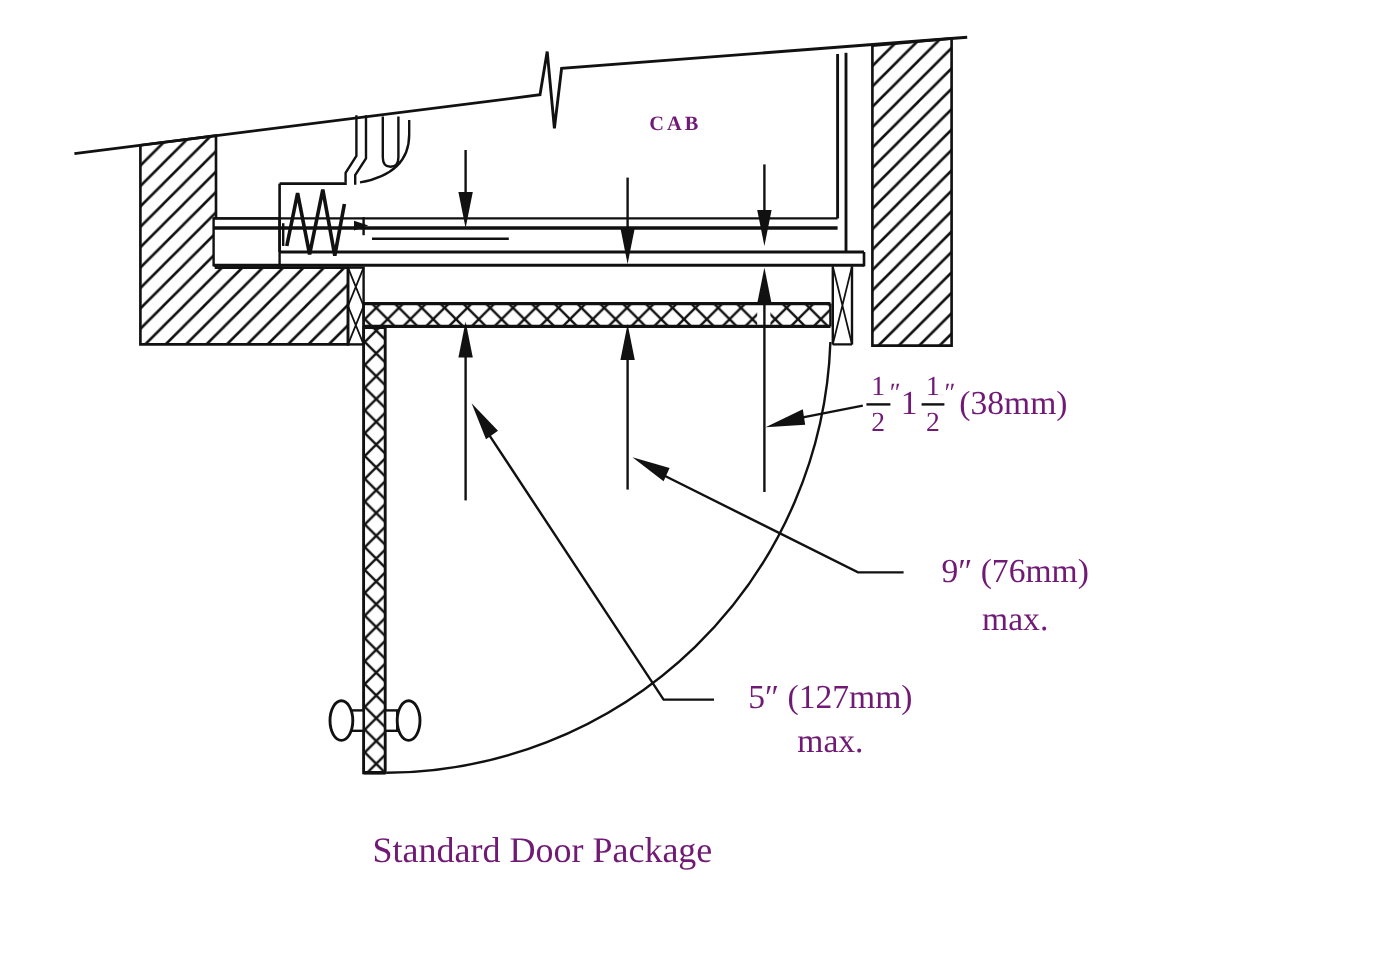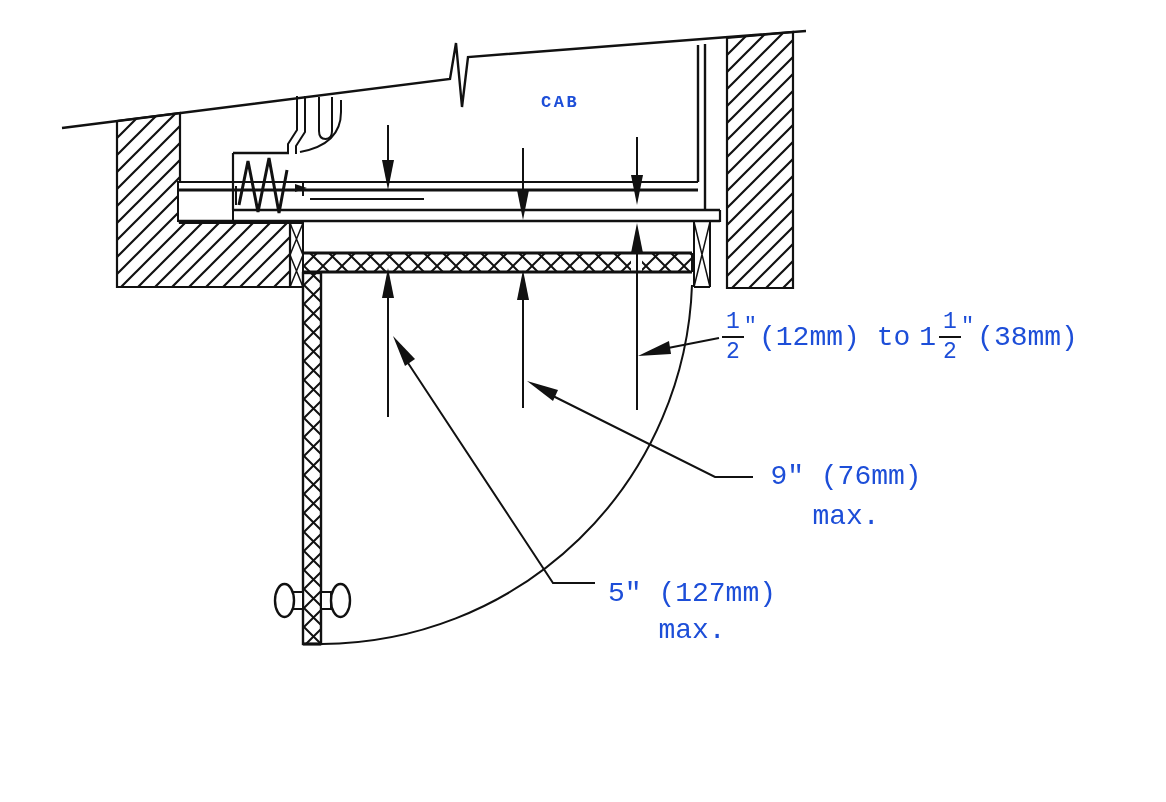--- a/index.html
+++ b/index.html
@@ -1,34 +1,34 @@
 <!DOCTYPE html>
 <html><head>
 <meta charset="utf-8">
 <style>
   html,body{margin:0;padding:0;background:#ffffff;}
   .canvas{
     position:relative;width:1074px;height:802px;background:#fff;
-    font-family:Liberation Mono, monospace;color:#1d4ed8;
+    font-family:Liberation Serif, serif;color:#701a75;
     overflow:hidden;
   }
   .canvas svg{position:absolute;left:0;top:0;}
   .txt{position:absolute;white-space:nowrap;}
   .cab-label{left:541px;top:93px;font-size:17px;font-weight:bold;letter-spacing:2.5px;}
   .dim{font-size:28px;line-height:40px;}
   .dim-gap{left:722px;top:302px;height:70px;display:flex;align-items:center;font-size:28px;}
   .dim-gap .mid{margin:0 9px 0 2px;}
   .dim-gap .whole{margin-right:3px;}
   .dim-gap .end{margin-left:3px;}
   .frac{display:inline-flex;flex-direction:column;align-items:center;line-height:1.05;font-size:23px;}
   .frac .fn{border-bottom:2px solid #111;padding:0 4px 2px;}
   .frac .fd{padding-top:2px;}
   .mark{font-size:22px;align-self:flex-start;margin-top:12px;}
   .dim-3in{left:756px;top:457px;width:180px;text-align:center;}
-  .dim-5in{left:592px;top:563px;width:200px;text-align:center;font-size:28px;line-height:37px;margin-top:12px;}
+  .dim-5in{left:592px;top:563px;width:200px;text-align:center;font-size:28px;line-height:37px;}
   .title-block{left:148px;top:691px;width:608px;text-align:center;font-size:30px;line-height:36px;letter-spacing:0px;}
 </style>
 </head>
 <body>
 
 <div class="canvas">
 
   <svg width="1166" height="802" viewBox="0 0 1166 802">
     <defs>
       <pattern id="diag" width="17" height="17" patternUnits="userSpaceOnUse">
@@ -135,36 +135,36 @@
   </svg>
 
   <div class="txt cab-label">CAB</div>
 
   <div class="txt dim-gap">
     <span class="frac">
       <span class="fn">1</span>
       <span class="fd">2</span>
     </span>
     <span class="mark">″</span>
-    <span class="mid">(12mm) to</span>
     <span class="whole">1</span>
     <span class="frac">
       <span class="fn">1</span>
       <span class="fd">2</span>
     </span>
     <span class="mark">″</span>
     <span class="end">(38mm)</span>
   </div>
 
   <div class="txt dim dim-3in">
     <div>9″ (76mm)</div>
     <div>max.</div>
   </div>
 
   <div class="txt dim-5in">
     <div>5″ (127mm)</div>
     <div>max.</div>
   </div>
 
   <div class="txt title-block">
+    <div>Standard Door Package</div>
   </div>
 
 </div>
 
 </body></html>

